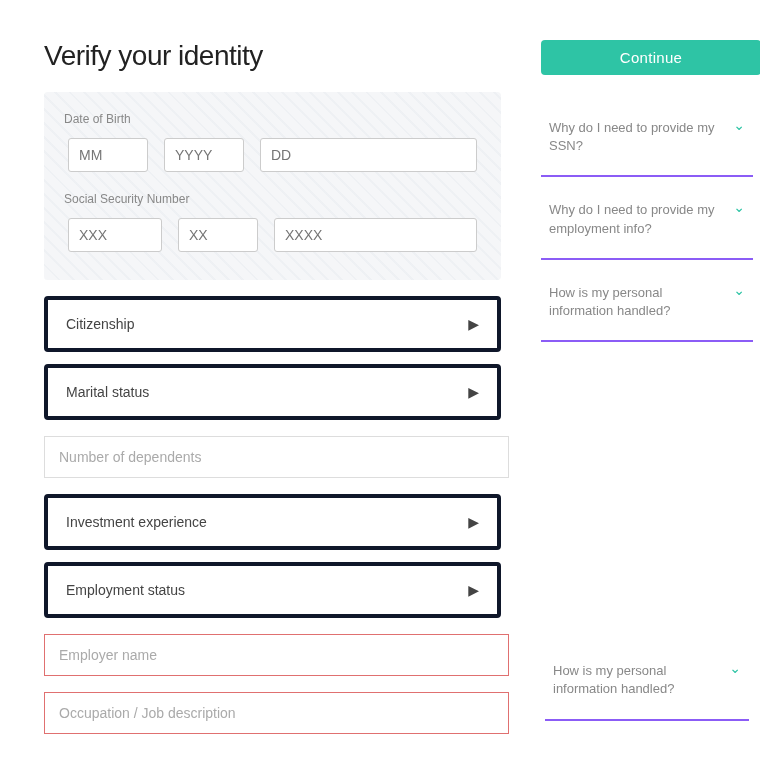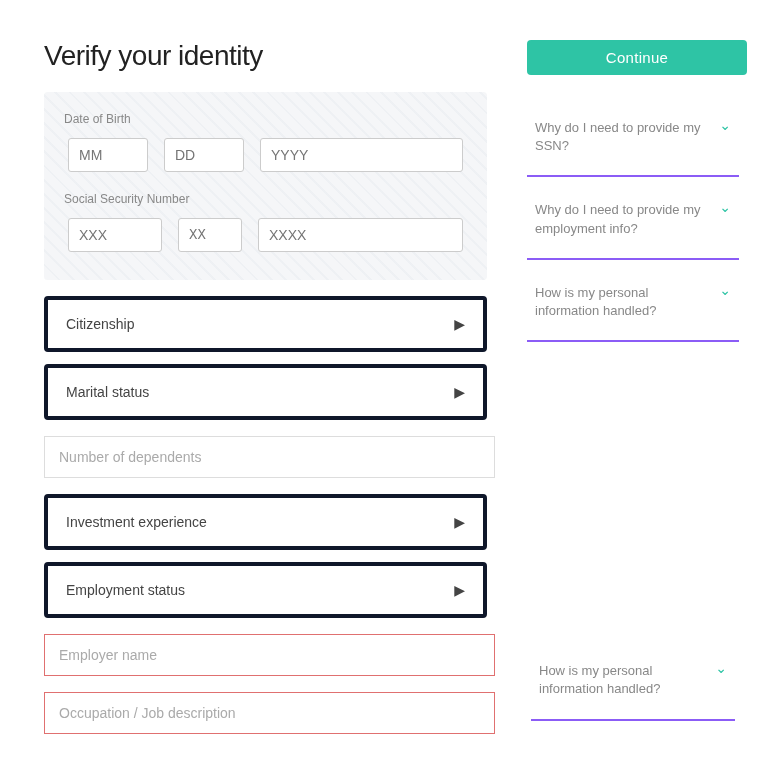--- a/index.html
+++ b/index.html
@@ -77,21 +77,21 @@
     .ssn-row input {
       border: 1px solid #ccc;
       border-radius: 3px;
       padding: 8px 10px;
       font-size: 14px;
       color: #aaa;
       background: #fff;
       outline: none;
     }
     .ssn-row input:first-child { width: 94px; }
-    .ssn-row input:nth-child(2) { width: 64px; font-family: Liberation Mono, monospace; }
+    .ssn-row input:nth-child(2) { width: 80px; }
     .ssn-row input:last-child { flex: 1; }
 
     
     .dropdown-wrapper {
       border: 4px solid #0f172a;
       border-radius: 4px;
       padding: 12px 14px;
       display: flex;
       align-items: center;
       justify-content: space-between;
@@ -170,22 +170,22 @@
 <div class="page">
 
   <div class="left-col">
     <h1>Verify your identity</h1>
 
     
     <div class="card">
       <div class="card-label">Date of Birth</div>
       <div class="dob-row">
         <input type="text" class="dob-field" placeholder="MM" style="">
+        <input type="text" class="dob-field" placeholder="YYYY" style="">
         <input type="text" class="dob-field" placeholder="DD" style="">
-        <input type="text" class="dob-field" placeholder="YYYY" style="">
       </div>
       <div class="ssn-label">Social Security Number</div>
       <div class="ssn-row">
         <input type="text" placeholder="XXX" style="">
         <input type="text" placeholder="XX" style="">
         <input type="text" placeholder="XXXX" style="">
       </div>
     </div>
 
     

